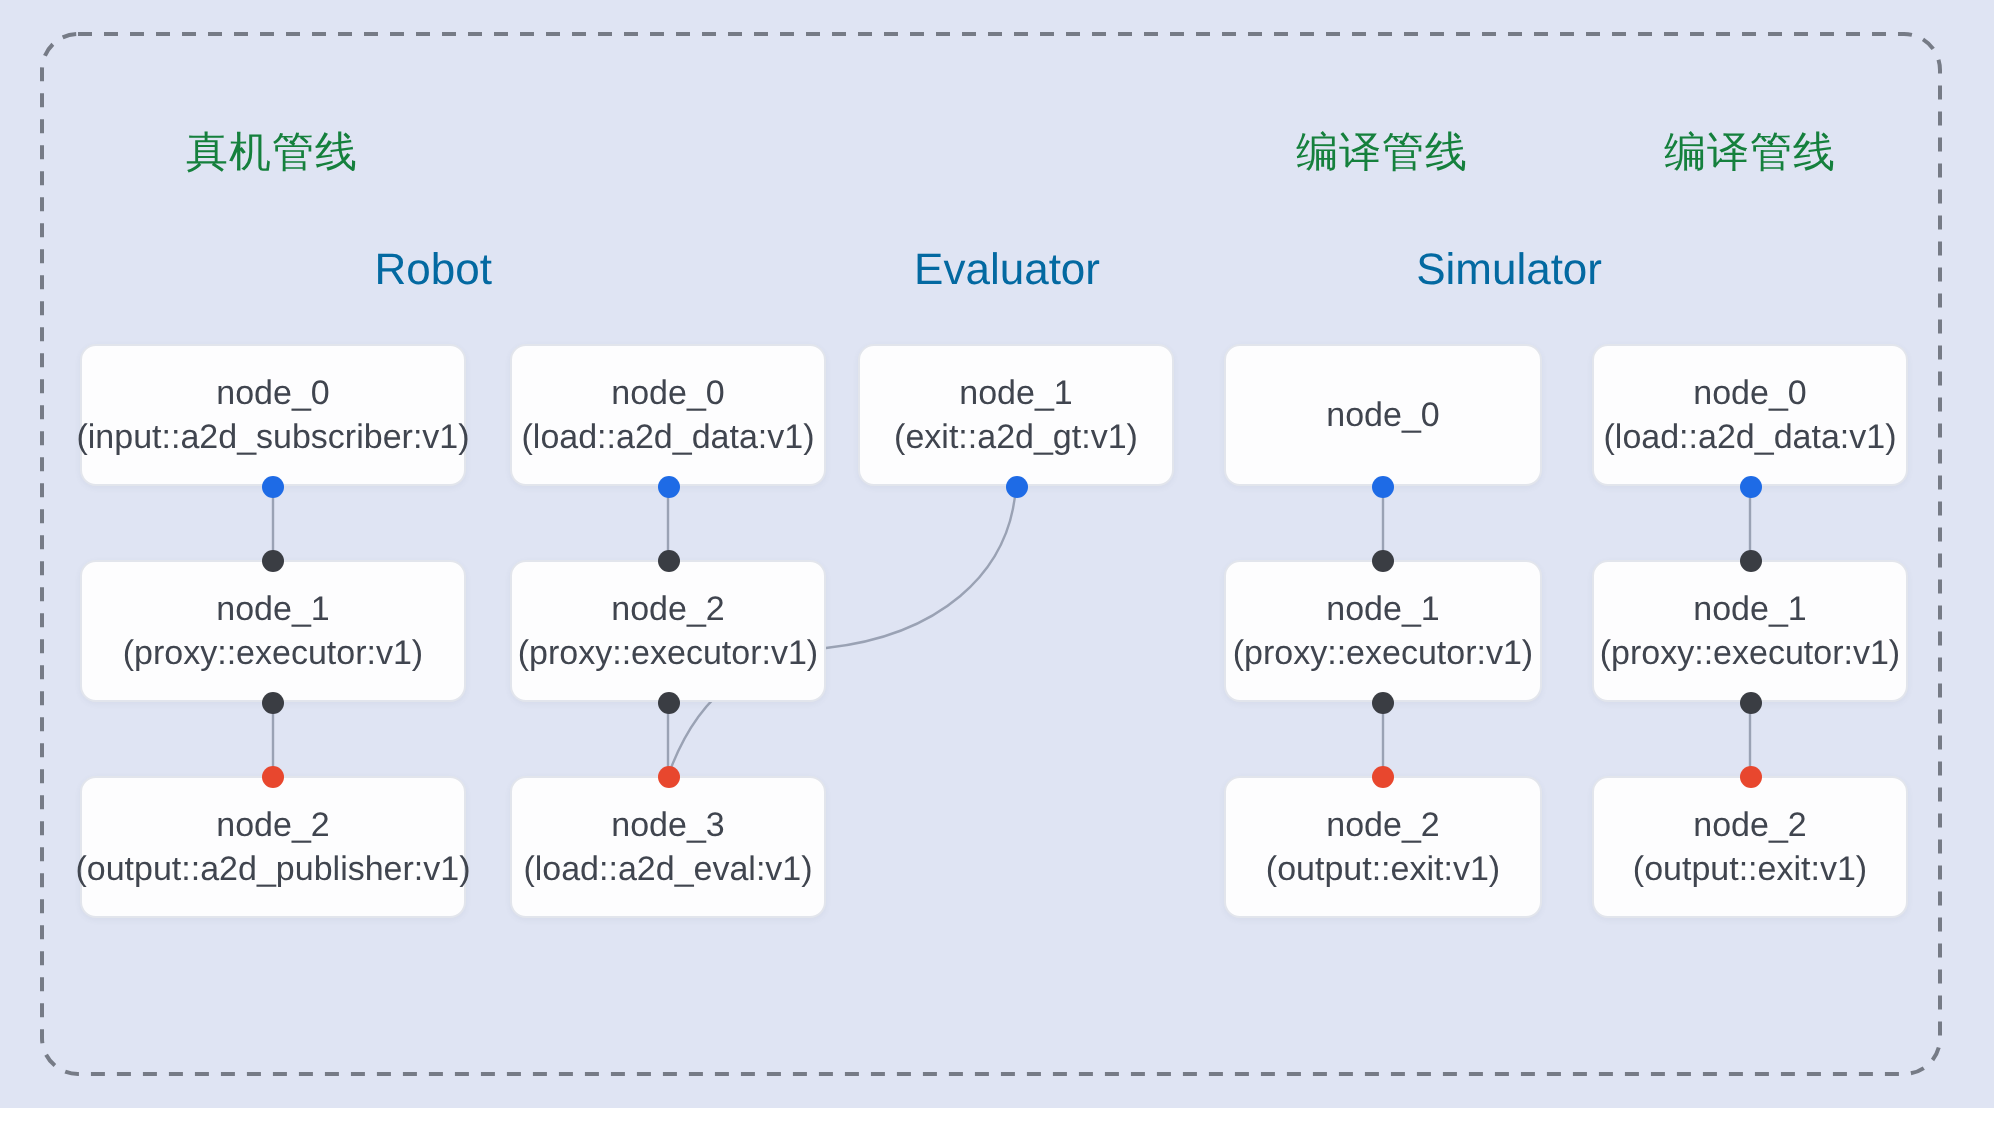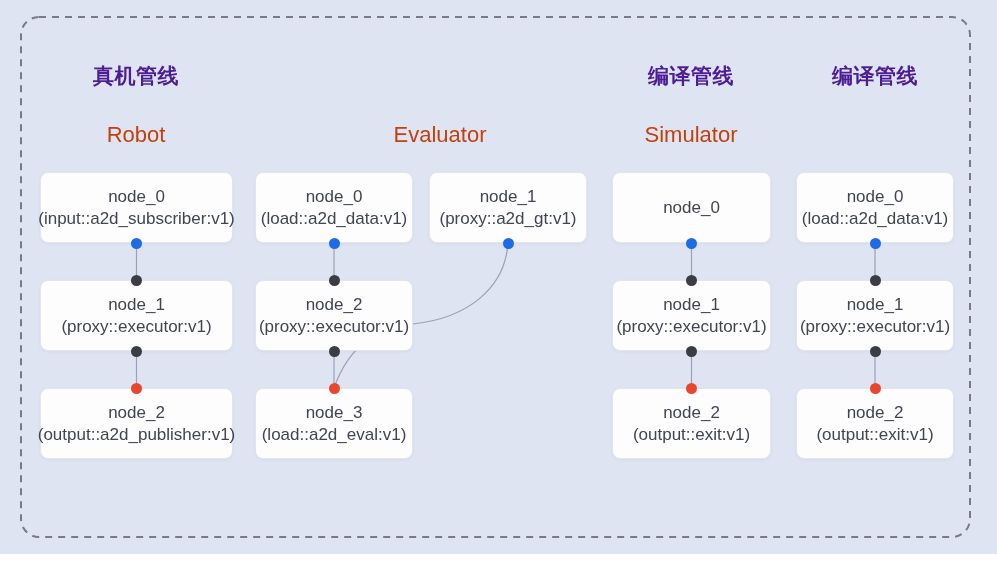--- a/index.html
+++ b/index.html
@@ -25,33 +25,33 @@
     left: 0; top: 0;
     width: 997px; height: 563px;
   }
 
   .title-zh {
     position: absolute;
     width: 220px;
     top: 62px;
     text-align: center;
     font-size: 21px;
-    font-weight: 700;
-    color: #4c1d95;
+    font-weight: 400;
+    color: #15803d;
     letter-spacing: 0.5px;
   }
 
   .title-en {
     position: absolute;
     width: 220px;
     top: 122px;
-    text-align: center;
+    text-align: right;
     font-size: 22px;
     font-weight: 400;
-    color: #c2410c;
+    color: #0369a1;
   }
 
   .node {
     position: absolute;
     height: 71px;
     background: #fdfdfe;
     border: 1px solid #e2e5ec;
     border-radius: 8px;
     box-sizing: border-box;
     display: flex;
@@ -122,21 +122,21 @@
     <div class="nname">node_2</div>
     <div class="ntype">(output::a2d_publisher:v1)</div>
   </div>
 
   <div class="node" style="left:255px;top:172px;width:158px">
     <div class="nname">node_0</div>
     <div class="ntype">(load::a2d_data:v1)</div>
   </div>
   <div class="node" style="left:429px;top:172px;width:158px">
     <div class="nname">node_1</div>
-    <div class="ntype">(proxy::a2d_gt:v1)</div>
+    <div class="ntype">(exit::a2d_gt:v1)</div>
   </div>
   <div class="node" style="left:255px;top:280px;width:158px">
     <div class="nname">node_2</div>
     <div class="ntype">(proxy::executor:v1)</div>
   </div>
   <div class="node" style="left:255px;top:388px;width:158px">
     <div class="nname">node_3</div>
     <div class="ntype">(load::a2d_eval:v1)</div>
   </div>
 

